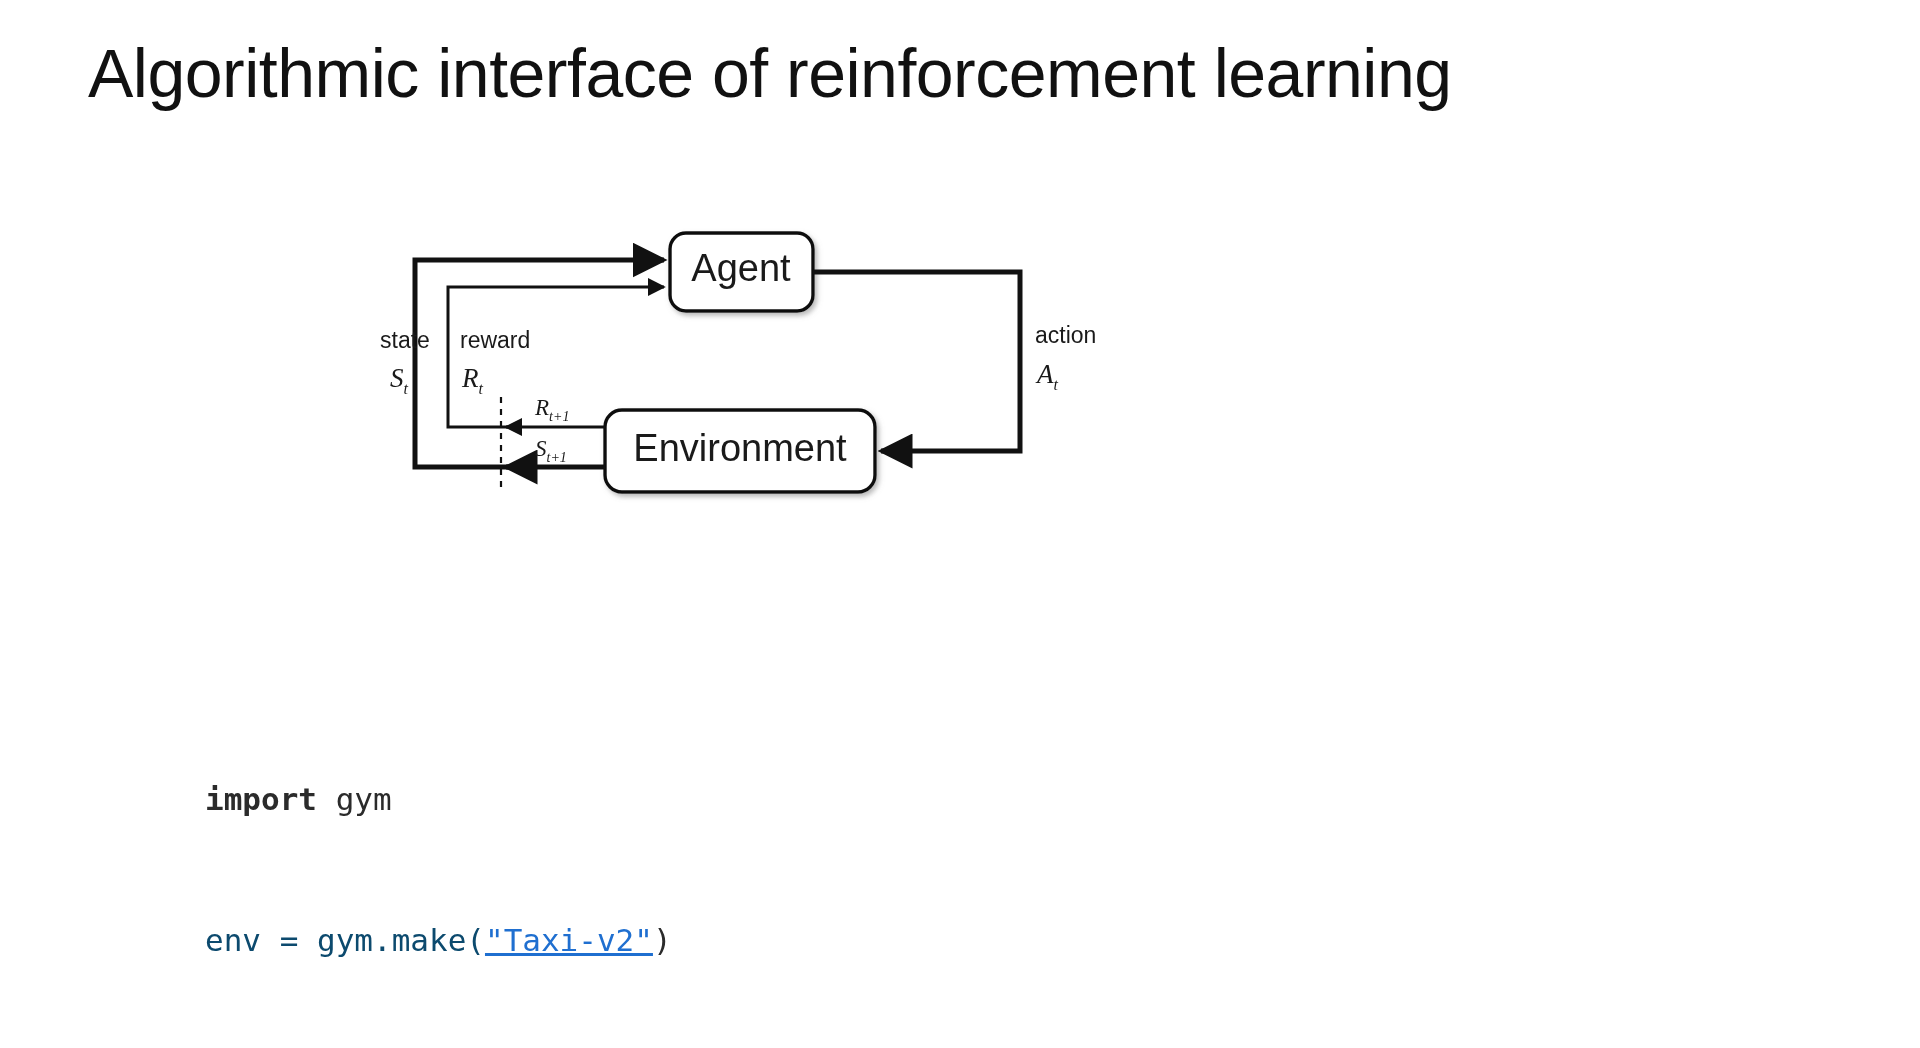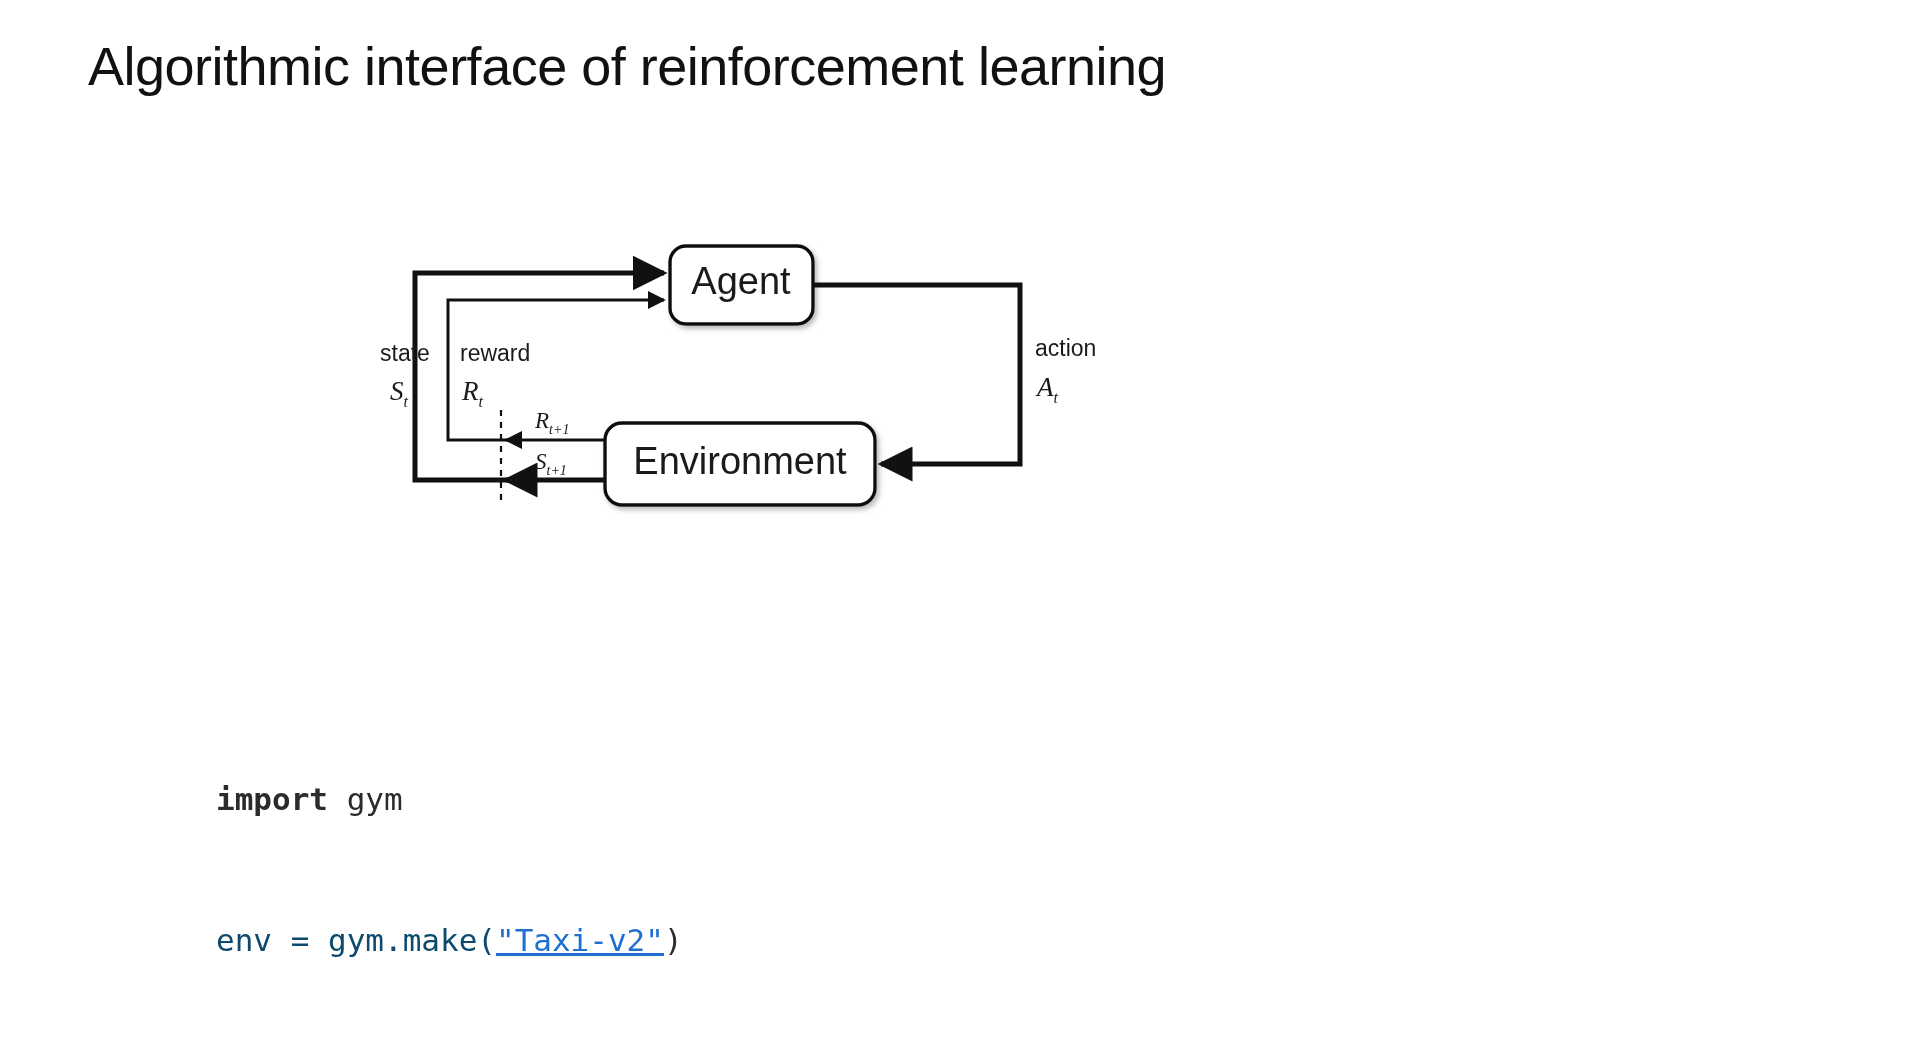--- a/index.html
+++ b/index.html
@@ -17,33 +17,33 @@
     color: #000000;
   }
 
   
   .slide-title {
     position: absolute;
     left: 88px;
     top: 38px;
     width: 1760px;
     font-family: "Liberation Sans", sans-serif;
-    font-size: 54px;
+    font-size: 68px;
     font-weight: 400;
     line-height: 1.05;
     letter-spacing: -0.5px;
     color: #111111;
     white-space: nowrap;
   }
 
   
   .diagram-wrap {
     position: absolute;
     left: 380px;
-    top: 228px;
+    top: 215px;
     width: 820px;
     height: 310px;
   }
   .diagram-svg { display: block; }
 
   .dg-box-label {
     font-family: "Liberation Sans", sans-serif;
     font-size: 38px;
     fill: #1a1a1a;
   }
@@ -81,21 +81,21 @@
   .code-block {
     position: absolute;
     left: 205px;
     top: 682px;
     font-family: "DejaVu Sans Mono", "Liberation Mono", monospace;
     font-size: 31px;
     line-height: 47px;
     color: #2b2b2b;
     white-space: pre;
   }
-  .code-line { white-space: pre; margin-left: 11px; }
+  .code-line { white-space: pre; }
   .tok-kw { font-weight: bold; color: #2b2b2b; }
   .tok-str-link {
     color: #1f6fd0;
     text-decoration: underline;
     text-decoration-color: #1f6fd0;
   }
   .tok-plain { color: #2b2b2b; }
 </style>
 </head>
 <body style="background: rgb(255, 255, 255);">

